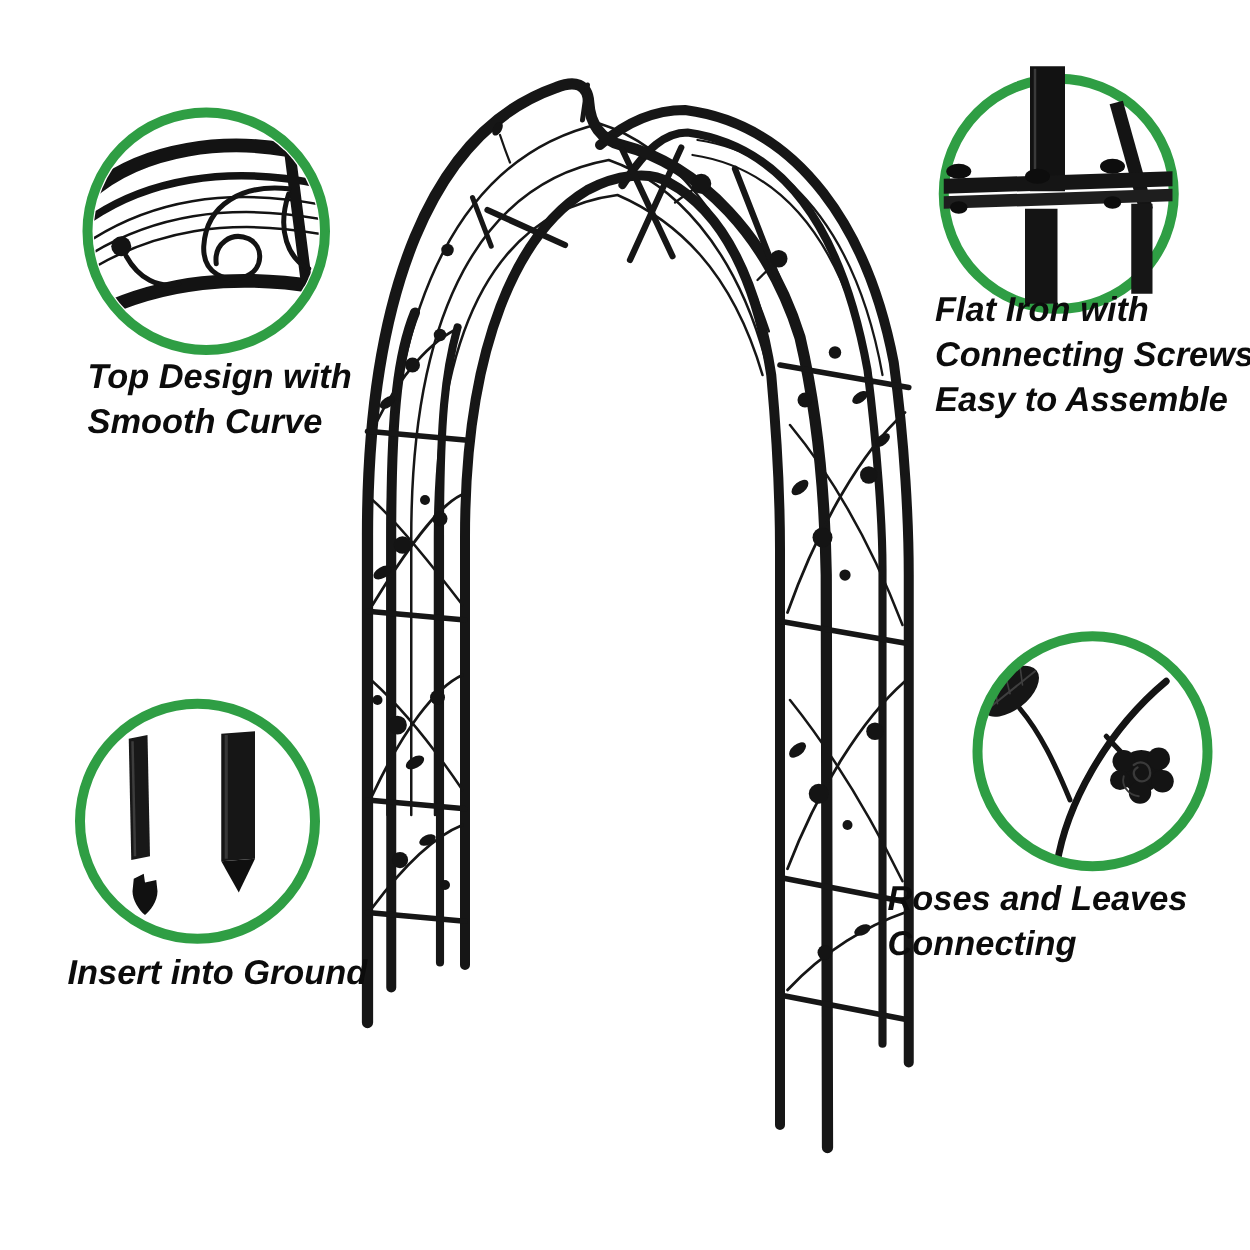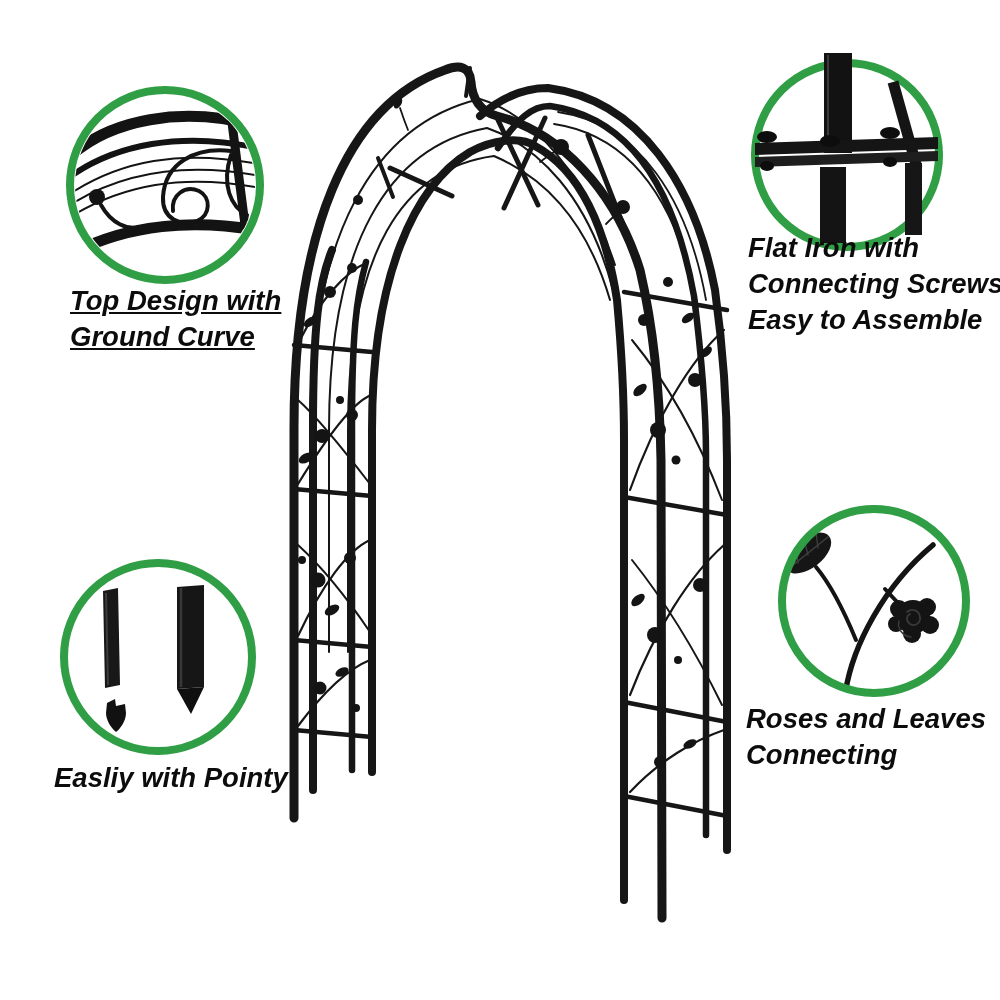--- a/index.html
+++ b/index.html
@@ -136,23 +136,23 @@
       <path d="M20,172 C82,128 152,116 240,136" stroke-width="2"></path>
       <path d="M26,204 C90,168 160,162 238,178" stroke-width="11"></path>
       <path d="M196,60 L210,170" stroke-width="9"></path>
       <path d="M196,96 C160,92 130,108 128,142 C127,164 146,172 162,166 C176,160 176,142 164,136 C150,130 136,140 138,156" stroke-width="4"></path>
       <path d="M196,100 C186,130 196,152 212,160" stroke-width="4"></path>
       <circle cx="62" cy="142" r="8" fill="#131313" stroke="none"></circle>
       <path d="M66,150 C76,168 92,176 108,172" stroke-width="4"></path>
     </g>
     <circle cx="130" cy="130" r="95" stroke="#2f9e44" stroke-width="8"></circle>
   </svg>
-  <figure class="caption" style="left:70px;top:283px;text-decoration:underline;">
+  <figure class="caption" style="left:70px;top:283px;">
     <div>Top Design with</div>
-    <div>Ground Curve</div>
+    <div>Smooth Curve</div>
   </figure>
 
   <svg class="callout-svg" style="left:717px;top:25px;" width="260" height="260" viewBox="0 0 260 260" fill="none" stroke-linecap="butt">
     <circle cx="130" cy="130" r="92" stroke="#2f9e44" stroke-width="8"></circle>
     <g>
       <path d="M107,28 L135,28 L135,128 L107,128 Z" fill="#121212"></path>
       <path d="M111,30 L111,126" stroke="#3a3a3a" stroke-width="2"></path>
       <path d="M176,57 L200,143" stroke="#141414" stroke-width="11"></path>
       <path d="M38,118 L221,112 L221,124 L38,130 Z" fill="#151515"></path>
       <path d="M38,132 L221,126 L221,136 L38,142 Z" fill="#1e1e1e"></path>
@@ -181,21 +181,21 @@
       <path d="M75,64 L90,61 L92,158 L77,161 Z" fill="#181818"></path>
       <path d="M78,66 L80,158" stroke="#3c3c3c" stroke-width="2"></path>
       <path d="M79,176 L87,172 L88,179 L97,177 L98,186 C98,194 92,202 88,205 C83,201 78,193 78,186 Z" fill="#111111"></path>
       <path d="M149,60 L176,58 L176,160 L149,162 Z" fill="#161616"></path>
       <path d="M153,61 L153,160" stroke="#383838" stroke-width="2.5"></path>
       <path d="M149,162 L176,160 L163,187 Z" fill="#0f0f0f"></path>
     </g>
     <circle cx="130" cy="130" r="94" stroke="#2f9e44" stroke-width="8"></circle>
   </svg>
   <figure class="caption" style="left:54px;top:760px;">
-    <div>Easliy with Pointy</div>
+    <div>Insert into Ground</div>
   </figure>
 
   <svg class="callout-svg" style="left:744px;top:471px;" width="260" height="260" viewBox="0 0 260 260" fill="none" stroke-linecap="round">
     <defs>
         <clipPath id="clip-br">
           <circle cx="130" cy="130" r="91"></circle>
         </clipPath>
       </defs>
     <g clip-path="url(#clip-br)">
       <path d="M101,224 C108,174 141,114 189,74" stroke="#141414" stroke-width="5.5"></path>
@@ -210,18 +210,18 @@
         <circle cx="183" cy="136" r="9"></circle>
         <circle cx="186" cy="154" r="9"></circle>
         <circle cx="168" cy="163" r="9"></circle>
         <circle cx="152" cy="153" r="8"></circle>
       </g>
       <path d="M163,141 C168,137 175,139 176,146 C177,152 171,156 166,153 C162,150 162,145 166,143" stroke="#3a3a3a" stroke-width="1.8"></path>
       <path d="M155,150 C153,157 158,165 167,166" stroke="#3a3a3a" stroke-width="1.5"></path>
     </g>
     <circle cx="130" cy="130" r="92" stroke="#2f9e44" stroke-width="8"></circle>
   </svg>
-  <figure class="caption" style="left:746px;top:701px;">
+  <figure class="caption" style="left:710px;top:701px;">
     <div>Roses and Leaves</div>
     <div>Connecting</div>
   </figure>
 
 </div>
 
 </body></html>

